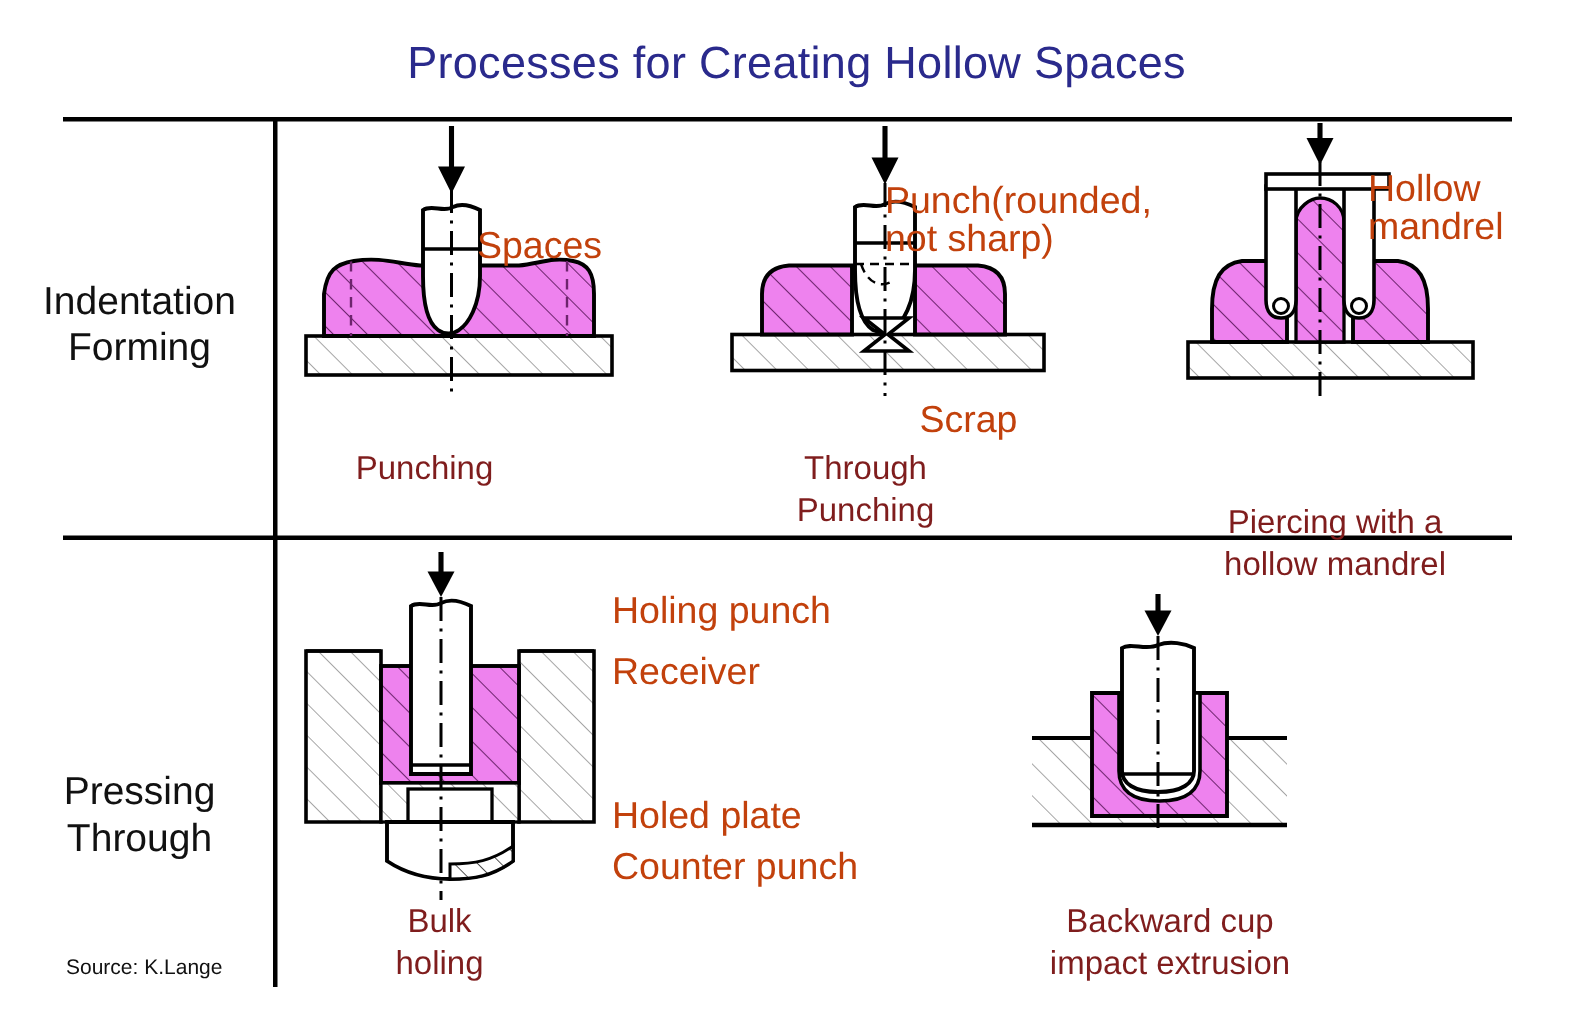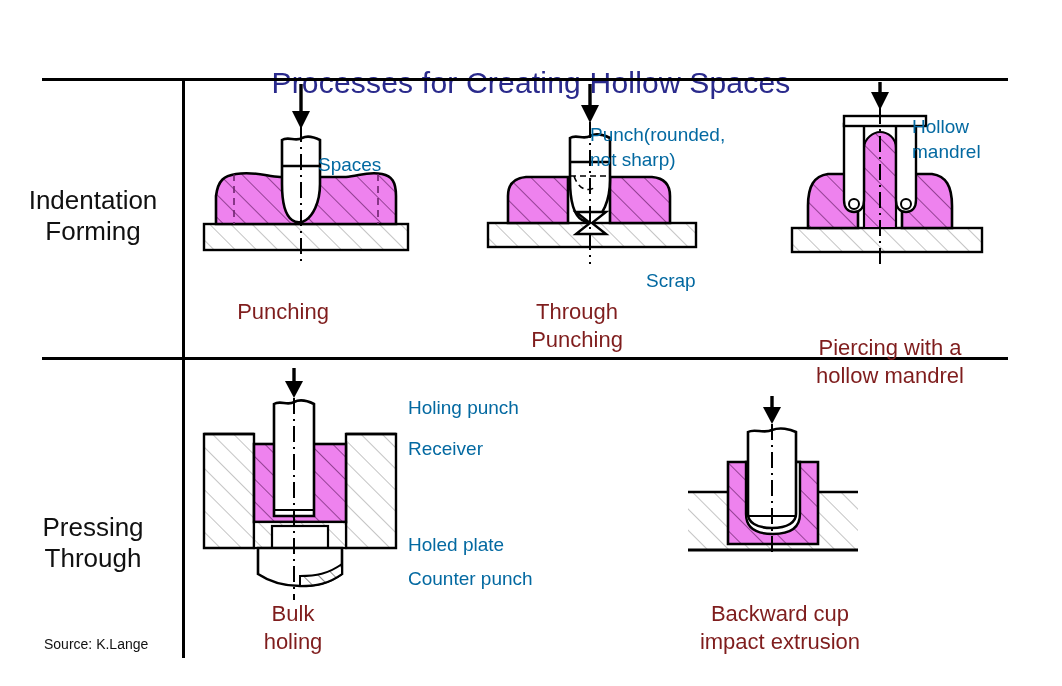--- a/index.html
+++ b/index.html
@@ -6,39 +6,39 @@
   body{
     width:1062px;height:686px;background:#ffffff;
     font-family:"Liberation Sans", sans-serif;
     color:#000;overflow:hidden;position:relative;
   }
   .stage{position:absolute;left:0;top:0;width:1062px;height:686px;}
 
   
   .title{
     position:absolute;left:0;top:26px;width:1062px;text-align:center;
-    font-size:30px;font-weight:400;color:#2a2a8c;letter-spacing:0.2px;margin-top:40px;
+    font-size:30px;font-weight:400;color:#2a2a8c;letter-spacing:0.2px;
   }
 
   
   .rule-h{position:absolute;background:#000;height:3px;}
   .rule-v{position:absolute;background:#000;width:3px;}
 
   
   .rowlabel{
     position:absolute;text-align:center;font-size:26px;line-height:31px;color:#111;
   }
 
   
   .caption{
     position:absolute;text-align:center;font-size:22px;line-height:28px;color:#7f1d1d;
   }
 
   
-  .annot{position:absolute;font-size:19px;line-height:25px;color:#0369a1;white-space:pre-line;}
+  .annot{position:absolute;font-size:25px;line-height:25px;color:#c2410c;white-space:pre-line;}
 
   
   .source{position:absolute;left:44px;top:636px;font-size:14px;color:#111;}
 
   svg{display:block;overflow:visible;}
   .fig{position:absolute;}
 </style>
 </head>
 <body>
 
@@ -123,21 +123,21 @@
       <g stroke="#000" stroke-width="3.4">
         <line x1="108" y1="0" x2="108" y2="22"></line>
       </g>
       <polygon points="99,21 117,21 108,39" fill="#000"></polygon>
 
       <line x1="108" y1="38" x2="108" y2="180" stroke="#000" stroke-width="2" stroke-dasharray="16 5 2 5"></line>
     </svg>
   </div>
   <div class="annot" style="left:590px;top:122px;">Punch(rounded,
 not sharp)</div>
-  <div class="annot" style="left:613px;top:268px;margin-left:33px;">Scrap</div>
+  <div class="annot" style="left:613px;top:268px;">Scrap</div>
 
   <div class="fig" style="left:780px;top:84px;width:230px;height:180px;">
     <svg width="230" height="180" viewBox="0 0 230 180">
       <defs>
         <pattern id="wpHatch3" width="16" height="16" patternTransform="rotate(-45)" patternUnits="userSpaceOnUse">
           <rect width="16" height="16" fill="#ee82ee"></rect>
           <line x1="0" y1="0" x2="0" y2="16" stroke="#6d246d" stroke-width="1.4"></line>
         </pattern>
         <pattern id="dieHatch3" width="15" height="15" patternTransform="rotate(-45)" patternUnits="userSpaceOnUse">
           <rect width="15" height="15" fill="#ffffff"></rect>

